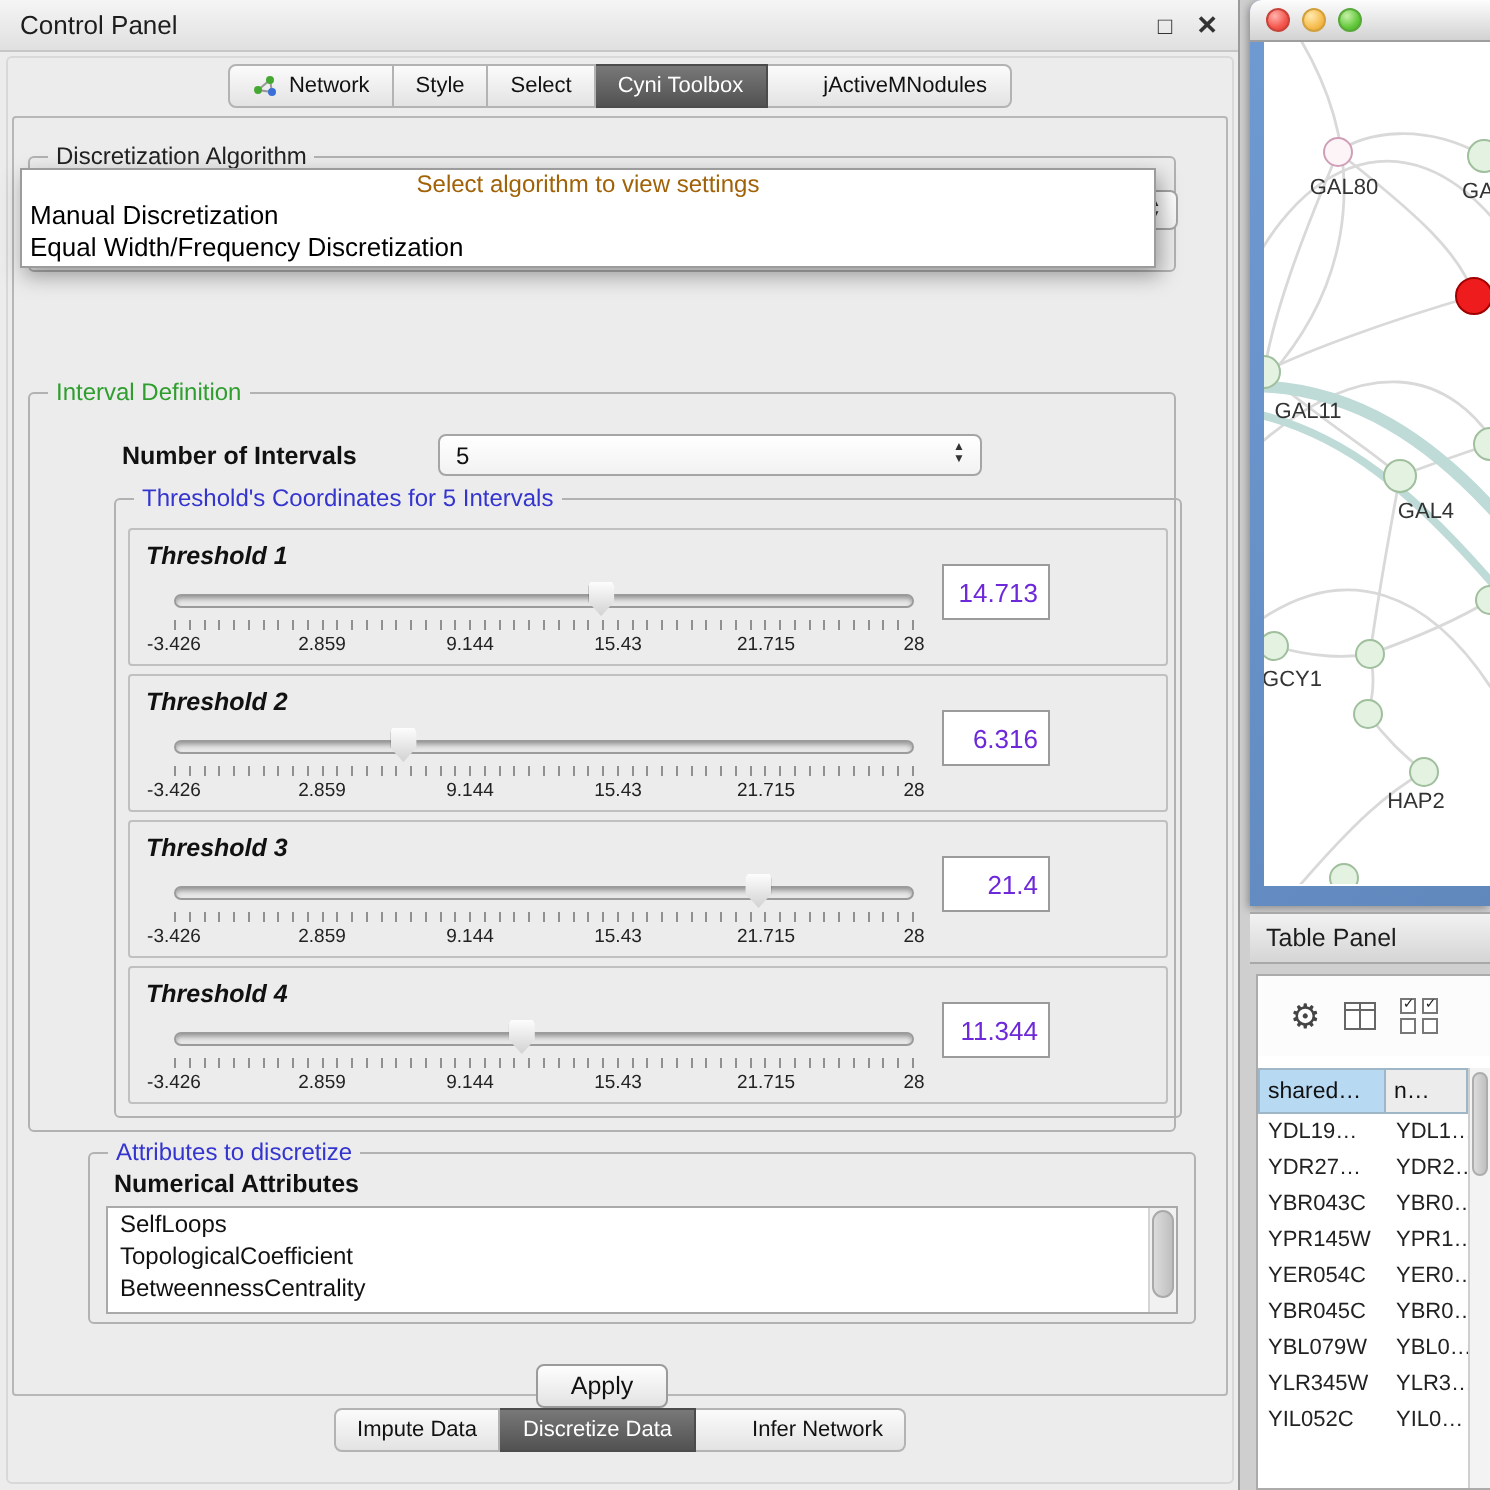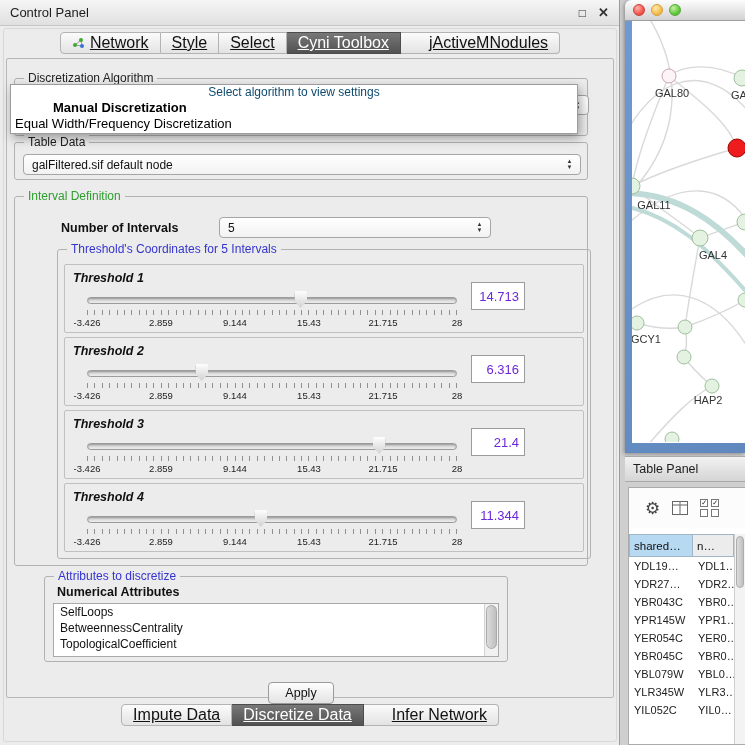--- a/index.html
+++ b/index.html
@@ -21,44 +21,44 @@
   .cp-title { flex:1; }
   .win-btn { font-size:12px; color:#333; margin-left:12px; }
   .win-btn.close { font-weight:bold; font-size:13px; }
   .cp-frame { position:absolute; left:3px; top:28px; width:614px; height:714px;
     border:1px solid #d8d8d8; border-radius:3px; }
 
   .tab-row { position:absolute; left:0; width:620px; display:flex; justify-content:center; }
   .tab-row.top { top:32px; }
   .tab-row.bottom { top:704px; }
   .tab { height:22px; display:flex; align-items:center; gap:5px; padding:0 11px;
-    font-size:16px; color:#111; background:linear-gradient(#fbfbfb,#e3e3e3);
-    border:1px solid #b3b3b3; border-left:none; white-space:nowrap;text-decoration:underline; }
+    font-size:11px; color:#111; background:linear-gradient(#fbfbfb,#e3e3e3);
+    border:1px solid #b3b3b3; border-left:none; white-space:nowrap; }
   .tab:first-child { border-left:1px solid #b3b3b3; border-radius:4px 0 0 4px; }
   .tab:last-child { border-radius:0 4px 4px 0;padding-left:28px; }
   .tab.selected { background:linear-gradient(#787878,#525252); color:#fff; border-color:#4c4c4c; }
 
   .cp-body { position:absolute; left:6px; top:58px; width:608px; height:640px;
     border:1px solid #b7b7b7; border-radius:2px; background:#ececec; }
 
   .group { position:absolute; border:1px solid #b2b2b2; border-radius:3px; }
   .group-title { position:absolute; top:-8px; left:9px; background:#ececec;
     padding:0 4px; font-size:12px; color:#222; white-space:nowrap; }
   .group-title.green { color:var(--accent-green,#2f9e2f); }
   .group-title.blue  { color:var(--accent-blue,#3434cf); }
 
   .algo-group { left:14px; top:78px; width:574px; height:58px; }
   .algo-combo-frag { position:absolute; left:510px; top:16px; width:64px; height:20px;
     border:1px solid #a5a5a5; border-radius:4px; background:linear-gradient(#ffffff,#ededed); }
 
   .overlay { position:absolute; left:10px; top:84px; width:568px; height:50px;
     background:#fff; border:1px solid #9c9c9c; box-shadow:2px 4px 10px rgba(0,0,0,.35); z-index:40; }
-  .overlay-ph { text-align:center; font-size:12px; color:#0c4a6e; line-height:15px; }
+  .overlay-ph { text-align:center; font-size:12px; color:#a16207; line-height:15px; }
   .overlay-item { font-size:13px; color:#000; line-height:16px; padding-left:4px; }
-  .overlay-item.bold { font-weight:bold;margin-left:38px; }
+  .overlay-item.bold { font-weight:normal; }
 
   .tabledata-group { left:14px; top:142px; width:574px; height:38px; }
   .combo { position:absolute; display:flex; align-items:center;
     background:linear-gradient(#ffffff,#f2f2f2); border:1px solid #a5a5a5; border-radius:4px;
     font-size:12px; color:#111; padding-left:8px; }
   .combo .arrows { margin-left:auto; width:18px; display:flex; flex-direction:column;
     align-items:center; justify-content:center; gap:1px; padding-right:3px; }
   .combo .arrows span { font-size:6px; line-height:5px; color:#333; }
   .td-combo { left:8px; top:11px; width:558px; height:21px; }
 
@@ -81,21 +81,21 @@
     filter:drop-shadow(0 1px 1px rgba(0,0,0,.45)); }
   .slider-ticks { position:absolute; left:0; right:0; top:20px; height:5px;
     background:repeating-linear-gradient(to right,#909090 0,#909090 1px,transparent 1px,transparent 7.38px); }
   .tick-lab { position:absolute; top:27px; font-size:9.5px; color:#222;
     transform:translateX(-50%); white-space:nowrap; }
   .tl-0{left:0%} .tl-1{left:20%} .tl-2{left:40%} .tl-3{left:60%} .tl-4{left:80%} .tl-5{left:100%}
   .value-box { position:absolute; right:58px; top:17px; width:54px; height:28px;
     background:#fff; border:1px solid #9b9b9b; font-size:13px; color:#6d28d9;
     display:flex; align-items:center; justify-content:flex-end; padding-right:5px; }
 
-  .attr-group { left:44px; top:576px; width:464px; height:86px; }
+  .attr-group { left:44px; top:576px; width:554px; height:86px; }
   .attr-sub { position:absolute; left:12px; top:8px; font-size:12.5px; font-weight:bold; }
   .attr-list { position:absolute; left:8px; right:8px; top:26px; height:54px;
     background:#fff; border:1px solid #a9a9a9; overflow:hidden; }
   .attr-item { font-size:12px; color:#111; line-height:16px; padding-left:6px; white-space:nowrap; }
   .attr-scroll { position:absolute; right:0; top:0; bottom:0; width:14px;
     background:#f1f1f1; border-left:1px solid #d4d4d4; }
   .attr-scroll .thumb { position:absolute; left:1px; right:1px; top:1px; height:44px;
     background:linear-gradient(to right,#dcdcdc,#bfbfbf); border:1px solid #a9a9a9; border-radius:6px; }
 
   .apply-btn { position:absolute; left:268px; top:670px; width:66px; height:22px;
@@ -191,30 +191,20 @@
         </div>
     </div>
   </div>
 
   <div class="overlay">
     <div class="overlay-ph">Select algorithm to view settings</div>
     <div class="overlay-item bold">Manual Discretization</div>
     <div class="overlay-item">Equal Width/Frequency Discretization</div>
   </div>
 
-  <div class="group tabledata-group">
-    <span class="group-title">Table Data</span>
-    <div class="combo td-combo">
-      <span>galFiltered.sif default node</span>
-      <div class="arrows">
-          <span>▲</span>
-          <span>▼</span>
-        </div>
-    </div>
-  </div>
 
   <div class="group interval-group">
     <span class="group-title green">Interval Definition</span>
     <span class="ni-label">Number of Intervals</span>
     <div class="combo ni-combo">
       <span>5</span>
       <div class="arrows">
           <span>▲</span>
           <span>▼</span>
         </div>
@@ -287,22 +277,22 @@
         <div class="value-box">11.344</div>
       </div>
     </div>
   </div>
 
   <div class="group attr-group">
     <span class="group-title blue">Attributes to discretize</span>
     <span class="attr-sub">Numerical Attributes</span>
     <div class="attr-list">
       <div class="attr-item">SelfLoops</div>
+      <div class="attr-item">TopologicalCoefficient</div>
       <div class="attr-item">BetweennessCentrality</div>
-      <div class="attr-item">TopologicalCoefficient</div>
       <div class="attr-scroll">
           <div class="thumb"></div>
         </div>
     </div>
   </div>
 
   <div class="apply-btn">Apply</div>
 
   <div class="tab-row bottom">
     <div class="tab">Impute Data</div>

